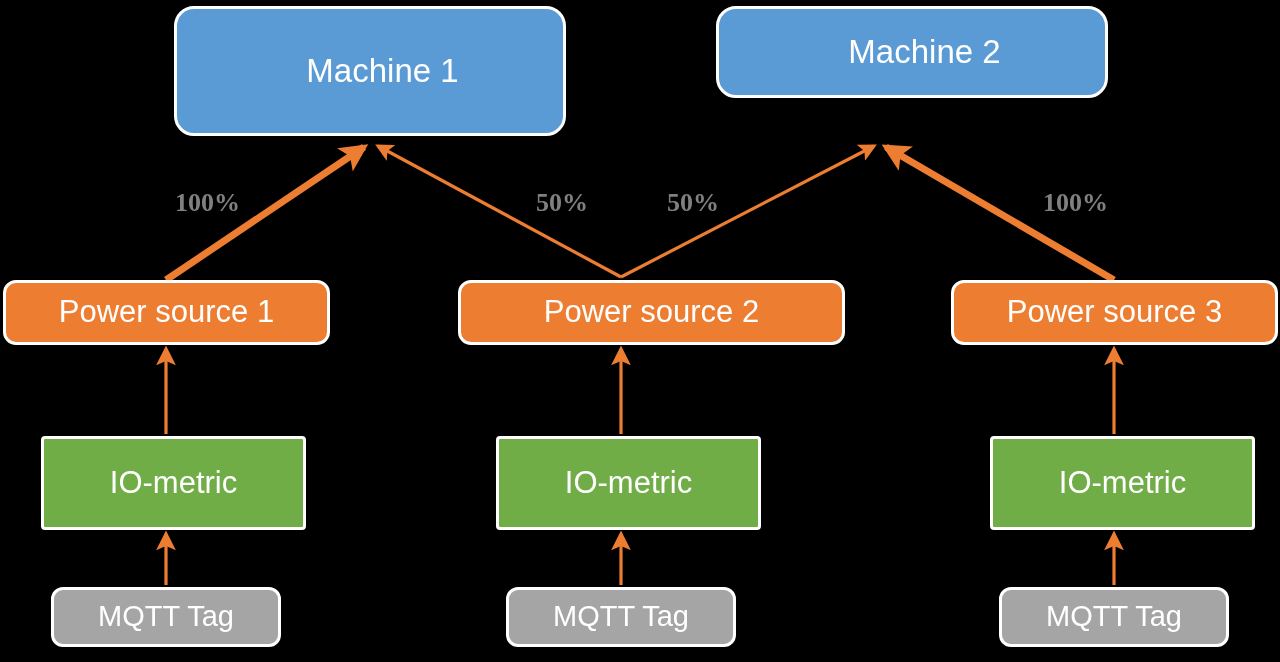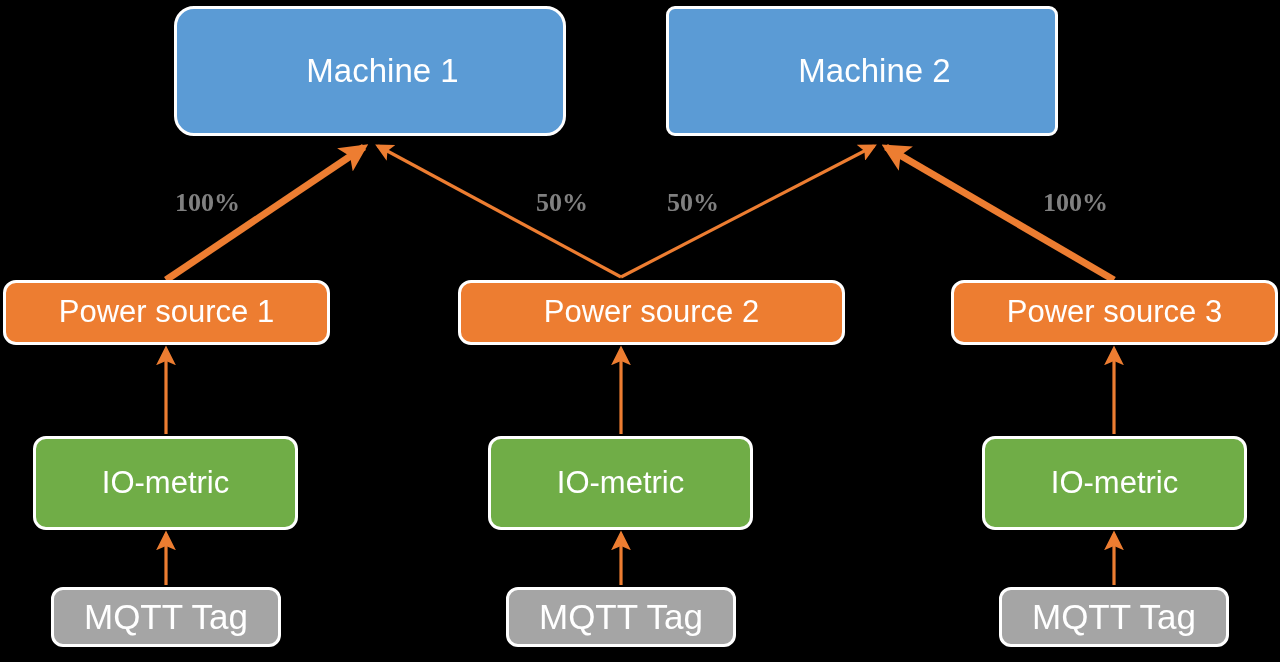--- a/index.html
+++ b/index.html
@@ -36,25 +36,26 @@
     padding-left: 25px;
   }
   .node.power {
     background: #ED7D31;
     font-size: 31px;
     border-radius: 13px;
   }
   .node.metric {
     background: #70AD47;
     font-size: 31px;
-    border-radius: 13px;
+    border-radius: 4px;
+    margin-left: 8px;
   }
   .node.tag {
     background: #A5A5A5;
-    font-size: 35px;
+    font-size: 29px;
     border-radius: 12px;
   }
   .edge-label {
     position: absolute;
     color: #808080;
     font-size: 26px;
     font-family: "Liberation Serif", serif;
     z-index: 4;
     white-space: nowrap;
     user-select: none;
@@ -101,21 +102,21 @@
     <line x1="1114" y1="434" x2="1114" y2="349" stroke="#ED7D31" stroke-width="3.2" marker-end="url(#ah-vert)"></line>
 
     <line x1="166" y1="585" x2="166" y2="534" stroke="#ED7D31" stroke-width="3.2" marker-end="url(#ah-vert)"></line>
     <line x1="621" y1="585" x2="621" y2="534" stroke="#ED7D31" stroke-width="3.2" marker-end="url(#ah-vert)"></line>
     <line x1="1114" y1="585" x2="1114" y2="534" stroke="#ED7D31" stroke-width="3.2" marker-end="url(#ah-vert)"></line>
   </svg>
 
   <div class="node machine" style="left:174px; top:6px; width:392px; height:130px;">
     <span>Machine 1</span>
   </div>
-  <div class="node machine" style="left:666px; top:6px; width:392px; height:130px;border-radius:9px;">
+  <div class="node machine" style="left:716px; top:6px; width:392px; height:92px;">
     <span>Machine 2</span>
   </div>
 
   <div class="edge-label" style="left:175px; top:188px;">100%</div>
   <div class="edge-label" style="left:536px; top:188px;">50%</div>
   <div class="edge-label" style="left:667px; top:188px;">50%</div>
   <div class="edge-label" style="left:1043px; top:188px;">100%</div>
 
   <div class="node power" style="left:3px; top:280px; width:327px; height:65px;justify-content:center;">
     <span>Power source 1</span>

